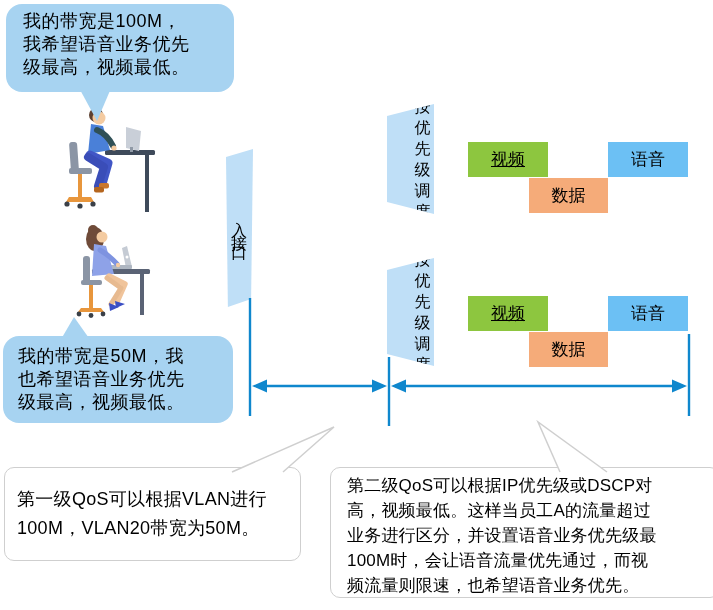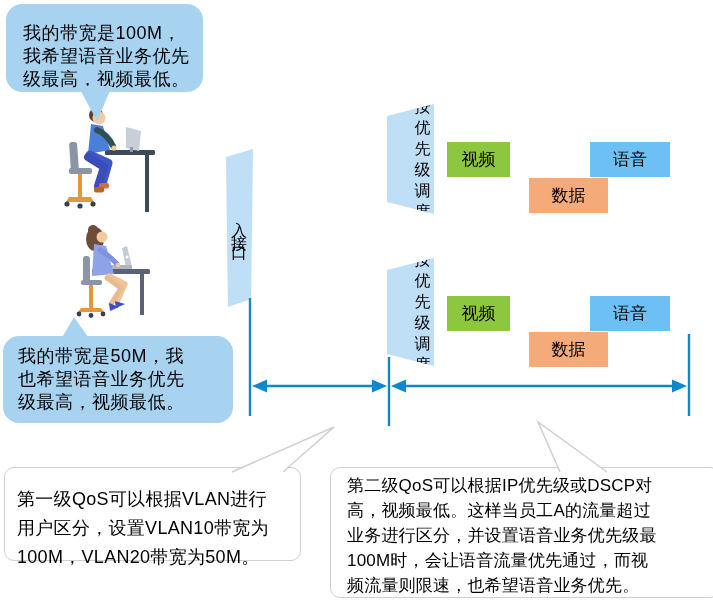--- a/index.html
+++ b/index.html
@@ -4,41 +4,41 @@
 <style>
   html,body{margin:0;padding:0;background:#fff;}
   .canvas{
     position:relative;width:713px;height:610px;background:#ffffff;overflow:hidden;
     font-family:"Liberation Sans","DejaVu Sans",sans-serif;color:#000;
   }
   
   .bubble{position:absolute;border-radius:16px;box-sizing:border-box;
           font-size:18px;line-height:23px;letter-spacing:.5px;}
   .bubble .ln{display:block;white-space:nowrap;}
-  .bubble-a{left:6px;top:4px;width:197px;height:88px;padding:18px 0 0 17px;}
+  .bubble-a{left:6px;top:4px;width:228px;height:88px;padding:6px 0 0 17px;}
   .bubble-b{left:3px;top:336px;width:230px;height:87px;padding:9px 16px 0 15px;}
   
   .panel{position:absolute;display:flex;align-items:center;justify-content:center;
          text-align:center;box-sizing:border-box;}
   .ingress{left:226px;top:149px;width:27px;height:158px;
            clip-path:polygon(0 5%,100% 0,93% 95%,7% 100%);}
   .vtext{writing-mode:vertical-rl;text-orientation:upright;font-size:16px;
          letter-spacing:13px;line-height:27px;}
   .sched{width:47px;font-size:16px;line-height:21px;
          clip-path:polygon(0 11%,100% 0,100% 100%,0 89%);}
   .sched .ln{display:block;margin-left:24px;}
   .sched-1{left:387px;top:104px;height:110px;}
   .sched-2{left:387px;top:258px;height:108px;}
   
   .queue{position:absolute;height:35px;display:flex;align-items:center;
          justify-content:center;font-size:17px;}
   .r1{top:142px;} .r2{top:296px;}
-  .q-video{left:447px;width:63px;}
+  .q-video{left:468px;width:80px;text-decoration:underline;}
   .q-data{left:529px;width:79px;margin-top:36px;}
-  .q-voice{left:590px;width:80px;}
+  .q-voice{left:608px;width:80px;}
   
   .note{position:absolute;background:#fff;border:1px solid #cfcfcf;border-radius:10px;
         box-sizing:border-box;}
   .note .ln{display:block;white-space:nowrap;}
   .note-1{left:4px;top:467px;width:297px;height:94px;padding:17px 0 0 12px;
           font-size:18px;line-height:29px;letter-spacing:.3px;}
   .note-2{left:330px;top:467px;width:390px;height:131px;padding:5px 0 0 16px;
           font-size:17px;line-height:25px;letter-spacing:.2px;}
   .illus{position:absolute;}
   .man{left:53px;top:104px;}
@@ -145,21 +145,20 @@
       <span class="ln">调度</span>
     </div>
   </div>
 
   <div class="queue r2 q-video" style="background: rgb(141, 198, 63);">视频</div>
   <div class="queue r2 q-data" style="background: rgb(245, 171, 121);">数据</div>
   <div class="queue r2 q-voice" style="background: rgb(108, 192, 244);">语音</div>
 
   <div class="note note-1">
     <span class="ln">第一级QoS可以根据VLAN进行</span>
-    <span class="ln">用户区分，设置VLAN10带宽为</span>
     <span class="ln">100M，VLAN20带宽为50M。</span>
   </div>
 
   <div class="note note-2">
     <span class="ln">第二级QoS可以根据IP优先级或DSCP对</span>
     <span class="ln">高，视频最低。这样当员工A的流量超过</span>
     <span class="ln">业务进行区分，并设置语音业务优先级最</span>
     <span class="ln">100M时，会让语音流量优先通过，而视</span>
     <span class="ln">频流量则限速，也希望语音业务优先。</span>
   </div>

